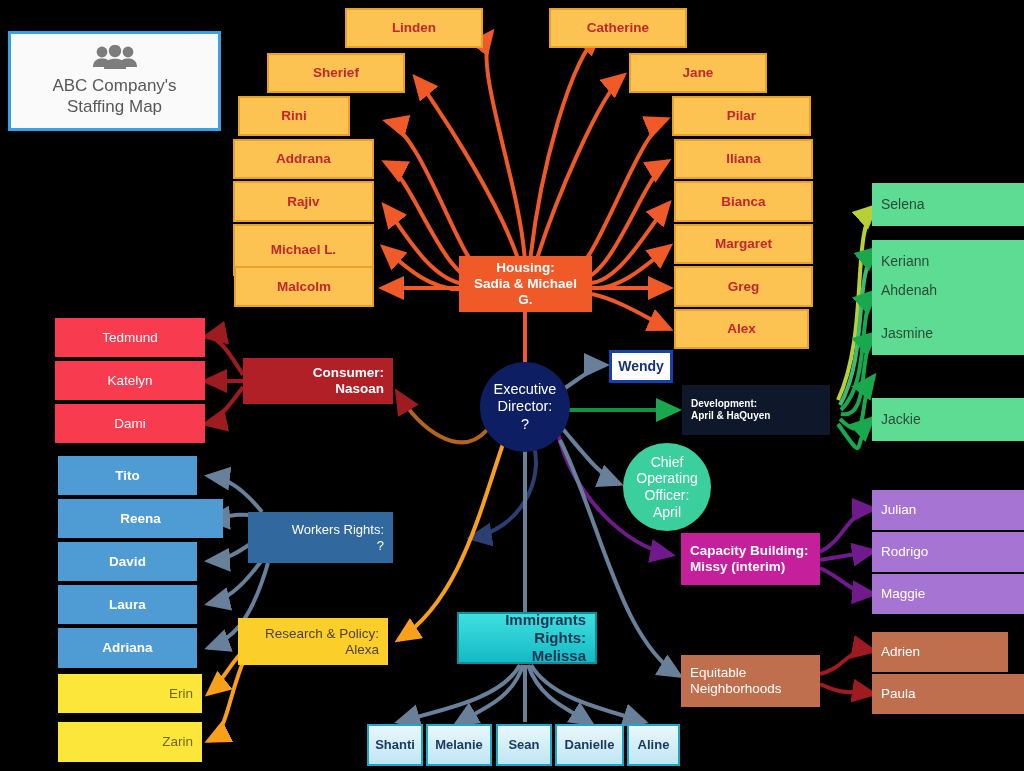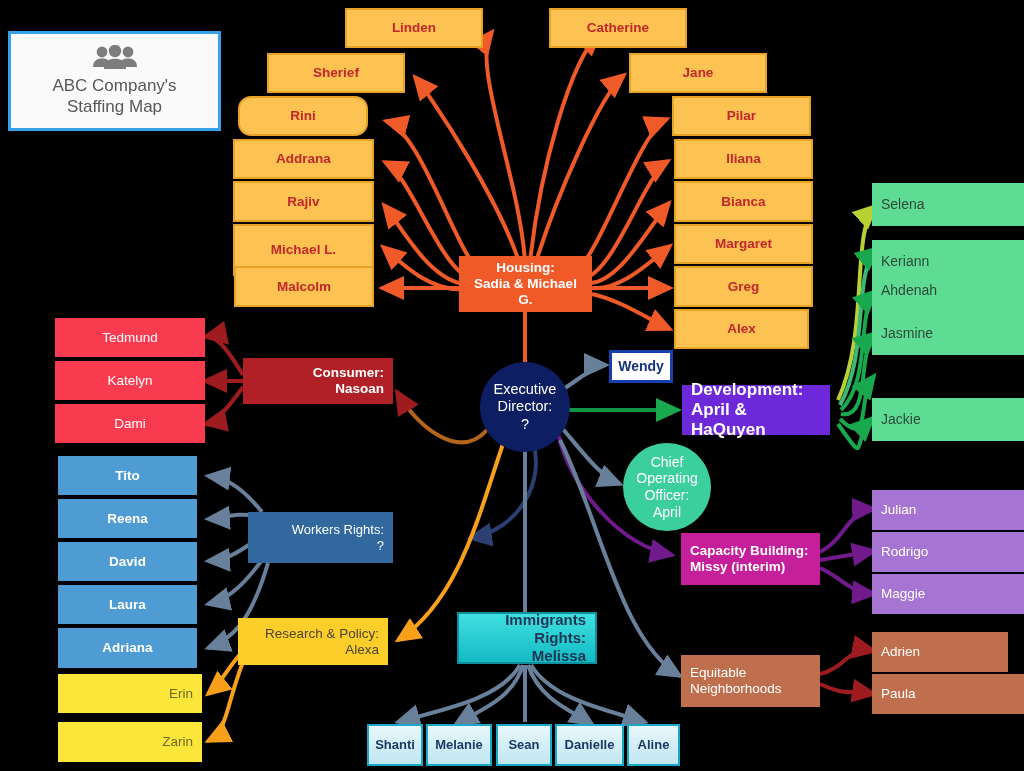--- a/index.html
+++ b/index.html
@@ -7,21 +7,21 @@
   #canvas{position:relative;width:1024px;height:771px;background:#000;}
   svg.edges{position:absolute;left:0;top:0;width:1024px;height:771px;pointer-events:none;}
   .node{position:absolute;box-sizing:border-box;display:flex;align-items:center;justify-content:center;
         text-align:center;line-height:1.18;white-space:pre-line;z-index:5;}
   .t-left{justify-content:flex-start;text-align:left;}
   .t-right{justify-content:flex-end;text-align:right;}
   .pad{padding:0 9px;}
   .orange-leaf{background:#fdc352;border:2px solid #e8a225;color:#c1272d;font-weight:bold;font-size:13.5px;}
   .orange-hub{background:#ef5a28;color:#ffffff;font-weight:bold;font-size:13.5px;}
   .green-leaf{background:#5fdc94;color:#2c4a38;font-weight:normal;font-size:14px;}
-  .green-hub{background:#6d28d9;color:#ffffff;font-weight:bold;font-size:17px;}
+  .green-hub{background:#0f172a;color:#ffffff;font-weight:bold;font-size:10px;}
   .red-leaf{background:#f93b50;color:#ffffff;font-weight:normal;font-size:13.5px;}
   .red-hub{background:#b02026;color:#ffffff;font-weight:bold;font-size:13.5px;}
   .blue-leaf{background:#4f9bd4;color:#ffffff;font-weight:bold;font-size:13.5px;}
   .blue-hub{background:#31699f;color:#ffffff;font-weight:normal;font-size:13px;}
   .yellow-leaf{background:#fbe639;color:#6e6a22;font-weight:normal;font-size:13.5px;}
   .yellow-hub{background:#fbce2a;color:#4b4433;font-weight:normal;font-size:13.5px;}
   .purple-leaf{background:#a674d2;color:#ffffff;font-weight:normal;font-size:13.5px;}
   .purple-hub{background:#c51f9b;color:#ffffff;font-weight:bold;font-size:13.5px;}
   .brown-leaf{background:#bf6f4d;color:#ffffff;font-weight:normal;font-size:13.5px;}
   .brown-hub{background:#bf6f4d;color:#ffffff;font-weight:normal;font-size:13.5px;}
@@ -158,21 +158,21 @@
         <circle cx="23" cy="6" r="6.2" fill="#7d7d7d"></circle>
         <path d="M12,24 C12,15.5 17.5,13.8 23,13.8 C28.5,13.8 34,15.5 34,24 z" fill="#7d7d7d"></path>
       </svg>
     </span>
     <div class="ttxt">ABC Company's
 Staffing Map</div>
   </div>
 
   <div class="node orange-leaf pad" style="left:345px;top:8px;width:138px;height:40px;">Linden</div>
   <div class="node orange-leaf pad" style="left:267px;top:53px;width:138px;height:40px;">Sherief</div>
-  <div class="node orange-leaf pad" style="left:238px;top:96px;width:130px;height:40px;border-radius:13px;">Rini</div>
+  <div class="node orange-leaf pad" style="left:238px;top:96px;width:112px;height:40px;">Rini</div>
   <div class="node orange-leaf pad" style="left:233px;top:139px;width:141px;height:40px;">Addrana</div>
   <div class="node orange-leaf pad" style="left:233px;top:181px;width:141px;height:41px;">Rajiv</div>
   <div class="node orange-leaf pad" style="left:233px;top:224px;width:141px;height:52px;">Michael L.</div>
   <div class="node orange-leaf pad" style="left:234px;top:266px;width:140px;height:41px;">Malcolm</div>
 
   <div class="node orange-leaf pad" style="left:549px;top:8px;width:138px;height:40px;">Catherine</div>
   <div class="node orange-leaf pad" style="left:629px;top:53px;width:138px;height:40px;">Jane</div>
   <div class="node orange-leaf pad" style="left:672px;top:96px;width:139px;height:40px;">Pilar</div>
   <div class="node orange-leaf pad" style="left:674px;top:139px;width:139px;height:40px;">Iliana</div>
   <div class="node orange-leaf pad" style="left:674px;top:181px;width:139px;height:41px;">Bianca</div>
@@ -204,21 +204,21 @@
 
   <div class="node red-hub t-right pad" style="left:243px;top:358px;width:150px;height:46px;">Consumer:
 Nasoan</div>
   <div class="node red-leaf" style="left:55px;top:318px;width:150px;height:39px;">Tedmund</div>
   <div class="node red-leaf" style="left:55px;top:361px;width:150px;height:39px;">Katelyn</div>
   <div class="node red-leaf" style="left:55px;top:404px;width:150px;height:39px;">Dami</div>
 
   <div class="node blue-hub t-right pad" style="left:248px;top:512px;width:145px;height:51px;">Workers Rights:
 ?</div>
   <div class="node blue-leaf" style="left:58px;top:456px;width:139px;height:39px;">Tito</div>
-  <div class="node blue-leaf" style="left:58px;top:499px;width:139px;height:39px;">Reena</div>
+  <div class="node blue-leaf" style="left:58px;top:499px;width:165px;height:39px;">Reena</div>
   <div class="node blue-leaf" style="left:58px;top:542px;width:139px;height:39px;">David</div>
   <div class="node blue-leaf" style="left:58px;top:585px;width:139px;height:39px;">Laura</div>
   <div class="node blue-leaf" style="left:58px;top:628px;width:139px;height:40px;">Adriana</div>
 
   <div class="node yellow-hub t-right pad" style="left:238px;top:618px;width:150px;height:47px;">Research &amp; Policy:
 Alexa</div>
   <div class="node yellow-leaf t-right pad" style="left:58px;top:674px;width:144px;height:39px;">Erin</div>
   <div class="node yellow-leaf t-right pad" style="left:58px;top:722px;width:144px;height:40px;">Zarin</div>
 
   <div class="node cyan-hub t-right pad" style="left:457px;top:612px;width:140px;height:52px;">Immigrants Rights:

